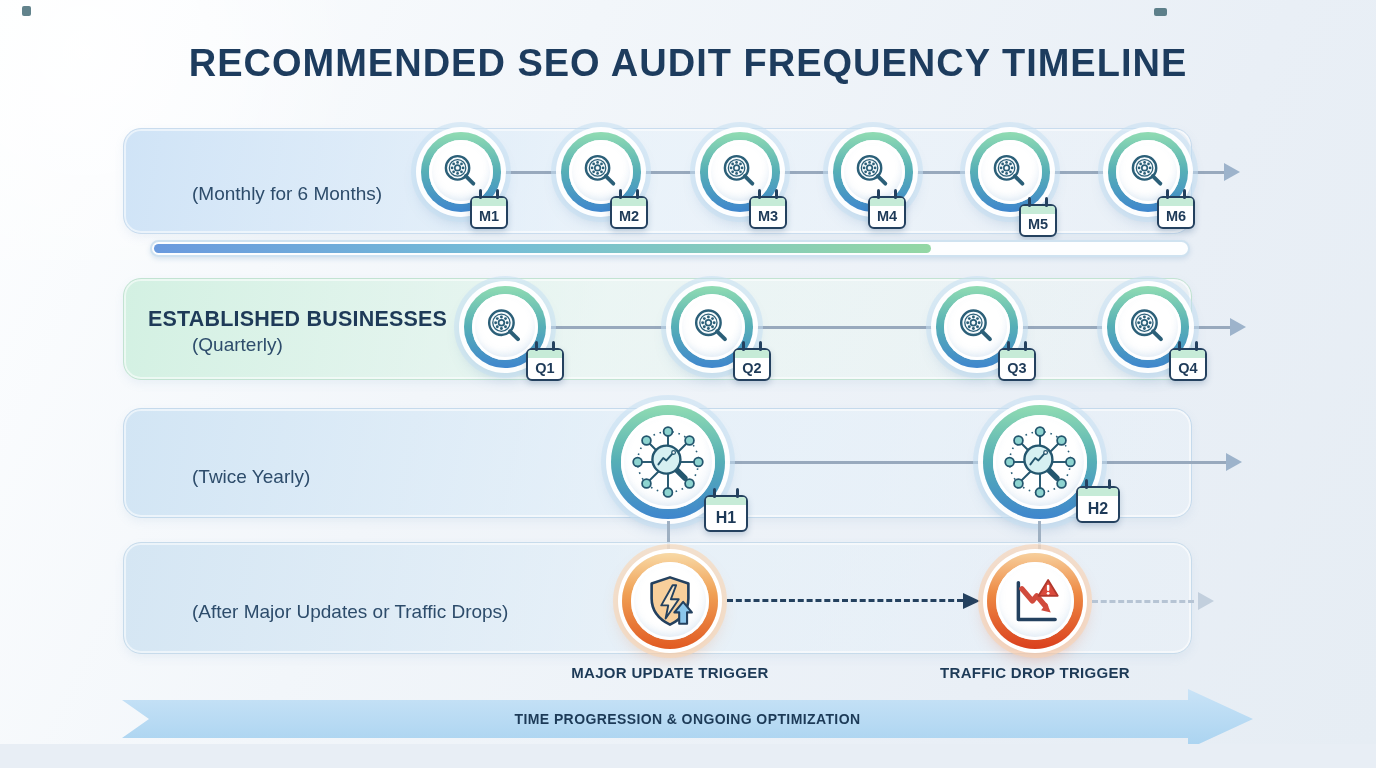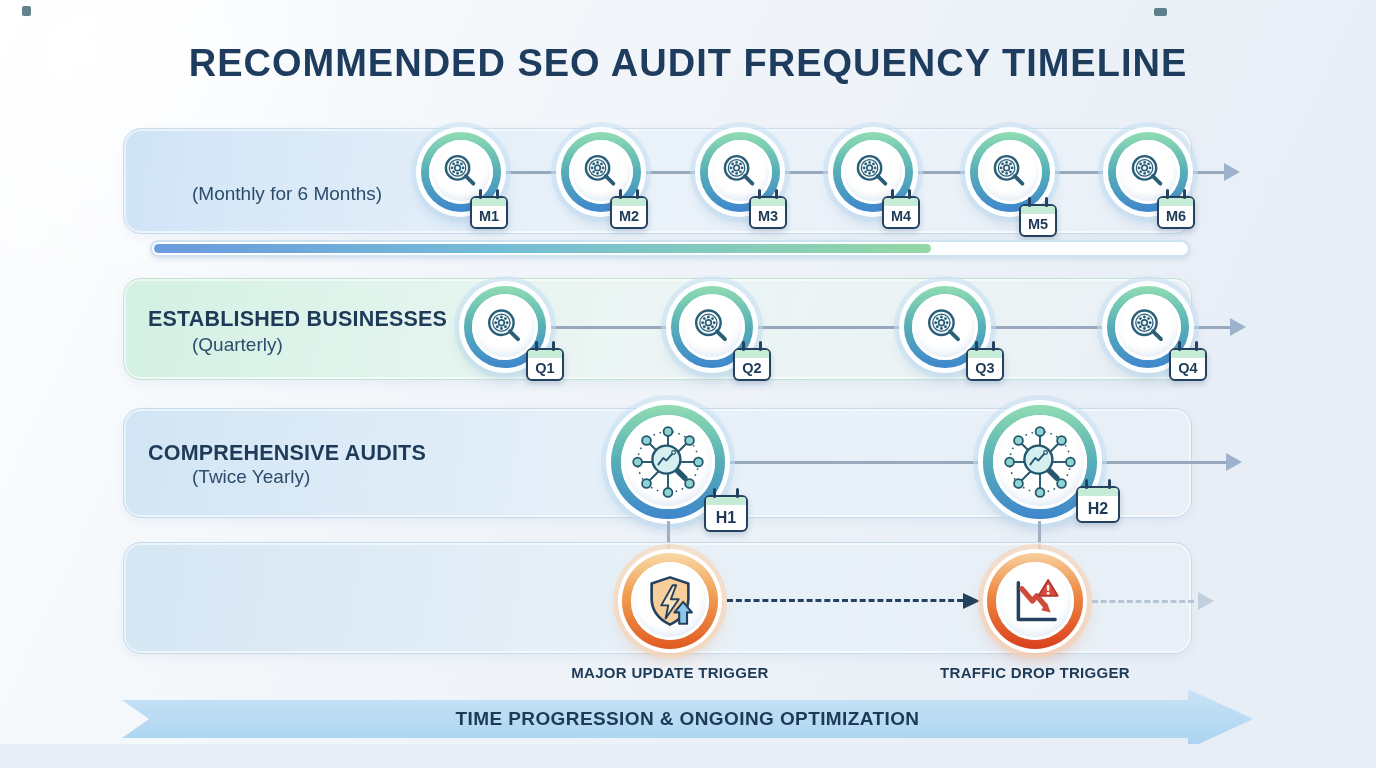--- a/index.html
+++ b/index.html
@@ -65,21 +65,21 @@
     background:#fdfeff;border:2px solid #cfe2f0;box-sizing:border-box;box-shadow:0 2px 5px rgba(120,160,200,.25);}
   #progress-fill{position:absolute;left:2px;top:2px;bottom:2px;border-radius:8px;
     background:linear-gradient(90deg,#6a9ade 0%,#74bdd6 45%,#93d7a4 100%);}
   .trigger-label{position:absolute;width:260px;text-align:center;font-size:15px;font-weight:bold;
     letter-spacing:.3px;color:#1d3a57;white-space:nowrap;}
   
   #footer-arrow{position:absolute;left:122px;top:689px;width:1131px;height:60px;
     background:linear-gradient(180deg,#c9e3f7 0%,#a9d3f0 100%);
     clip-path:polygon(0px 11px,1066px 11px,1066px 0px,1131px 30px,1066px 60px,1066px 49px,0px 49px,27px 30px);}
   #footer-label{position:absolute;inset:0;display:flex;align-items:center;justify-content:center;
-    font-size:19px;font-weight:bold;letter-spacing:.4px;color:#1c3a57;}
+    font-size:14px;font-weight:bold;letter-spacing:.4px;color:#1c3a57;}
 </style>
 </head>
 <body>
 
 <div id="canvas">
 
   <div class="corner-mark" style="left:22px;top:6px;width:9px;height:10px"></div>
   <div class="corner-mark" style="left:1154px;top:8px;width:13px;height:8px"></div>
 
   <div id="page-title">RECOMMENDED SEO AUDIT FREQUENCY TIMELINE</div>
@@ -193,21 +193,21 @@
         </div>
       </div>
       <div class="node" style="left: 833px; top: 132px; width: 80px; height: 80px;">
         <div class="ring teal">
           <div class="inner">
             <svg width="44" height="44">
               <use href="#icon-magnifier"></use>
             </svg>
           </div>
         </div>
-        <div class="cal" style="left:49px;top:64px">
+        <div class="cal" style="left:35px;top:64px">
           <i class="pin pl"></i>
           <i class="pin pr"></i>
           <span class="cal-label">M4</span>
         </div>
       </div>
       <div class="node" style="left: 970px; top: 132px; width: 80px; height: 80px;">
         <div class="ring teal">
           <div class="inner">
             <svg width="44" height="44">
               <use href="#icon-magnifier"></use>
@@ -267,21 +267,21 @@
               <use href="#icon-magnifier"></use>
             </svg>
           </div>
         </div>
         <div class="cal" style="left:62px;top:62px">
           <i class="pin pl"></i>
           <i class="pin pr"></i>
           <span class="cal-label">Q2</span>
         </div>
       </div>
-      <div class="node" style="left: 904px; top: 286px; width: 82px; height: 82px;">
+      <div class="node" style="left: 936px; top: 286px; width: 82px; height: 82px;">
         <div class="ring teal">
           <div class="inner">
             <svg width="46" height="46">
               <use href="#icon-magnifier"></use>
             </svg>
           </div>
         </div>
         <div class="cal" style="left:62px;top:62px">
           <i class="pin pl"></i>
           <i class="pin pr"></i>
@@ -298,21 +298,20 @@
         </div>
         <div class="cal" style="left:62px;top:62px">
           <i class="pin pl"></i>
           <i class="pin pr"></i>
           <span class="cal-label">Q4</span>
         </div>
       </div>
     </div>
 
   <div class="panel p3"></div>
-  <div class="row-heading" style="top:441px">COMPREHENSIVE AUDITS</div>
   <div class="row-sub" style="top:466px">(Twice Yearly)</div>
   <div class="hline" style="left:668px;top:461px;width:562px"></div>
   <div class="tri-right slate" style="left:1226px;top:453px"></div>
   <div id="nodes-r3">
       <div class="node" style="left: 611px; top: 405px; width: 114px; height: 114px;">
         <div class="ring teal teal-lg">
           <div class="inner">
             <svg width="80" height="80">
               <use href="#icon-network"></use>
             </svg>
@@ -337,20 +336,21 @@
           <i class="pin pr"></i>
           <span class="cal-label">H2</span>
         </div>
       </div>
     </div>
 
   <div class="vline" style="left:667px;top:521px;height:32px"></div>
   <div class="vline" style="left:1038px;top:521px;height:32px"></div>
 
   <div class="panel p4"></div>
+  <div class="row-sub" style="top:601px">(After Major Updates or Traffic Drops)</div>
 
   <div class="node" style="left:622px;top:553px;width:96px;height:96px">
     <div class="ring orange1">
       <div class="inner">
         <svg width="56" height="56">
             <use href="#icon-shield-bolt"></use>
           </svg>
       </div>
     </div>
   </div>

